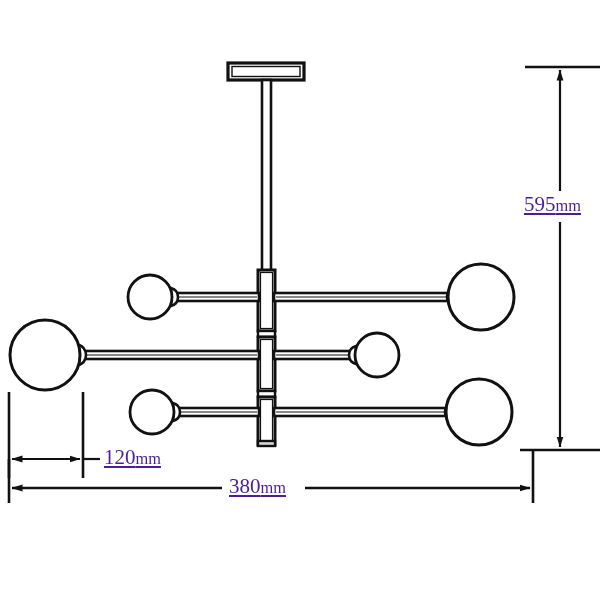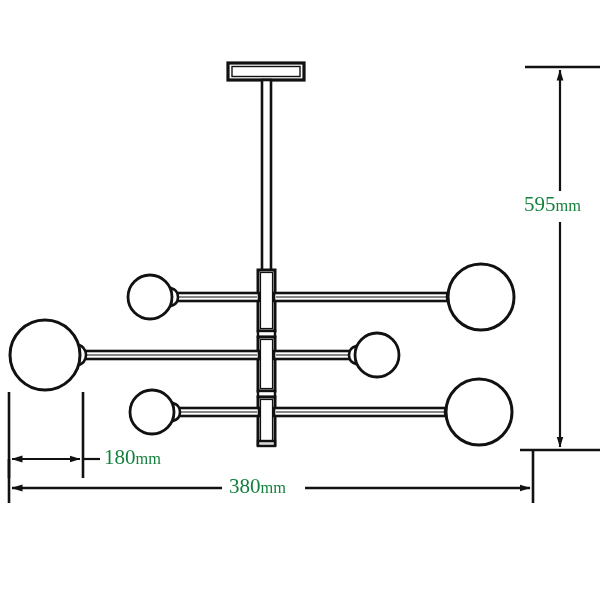--- a/index.html
+++ b/index.html
@@ -24,23 +24,24 @@
     top: 0;
     left: 0;
     width: 600px;
     height: 600px;
     display: block;
   }
   .dim-label {
     position: absolute;
     font-family: "Liberation Serif", serif;
     font-weight: 400;
-    color: #15803d;
+    color: #4c1d95;
     white-space: nowrap;
     letter-spacing: 0px;
+    text-decoration: underline;
   }
   .dim-label .unit {
     font-size: 0.78em;
   }
   #label-595 {
     left: 524px;
     top: 192px;
     font-size: 21px;
   }
   #label-120 {
@@ -201,20 +202,20 @@
       </g>
 
     </g>
   </svg>
 
   <div class="dim-label" id="label-595">
     <span>595</span><span class="unit">mm</span>
   </div>
 
   <div class="dim-label" id="label-120">
-    <span>180</span><span class="unit">mm</span>
+    <span>120</span><span class="unit">mm</span>
   </div>
 
   <div class="dim-label" id="label-790">
     <span>380</span><span class="unit">mm</span>
   </div>
 
 </div>
 
 </body></html>

